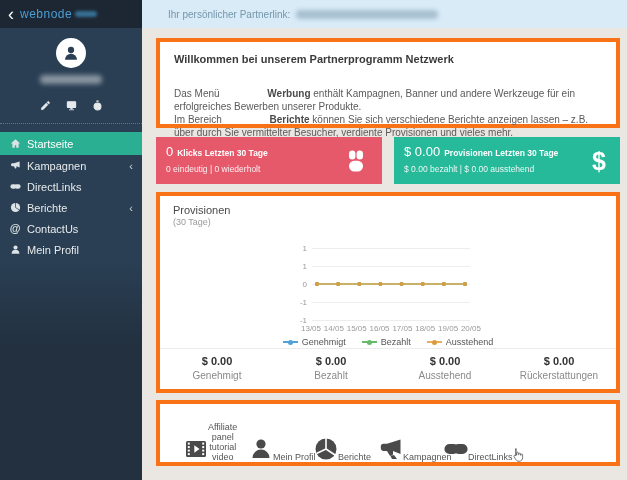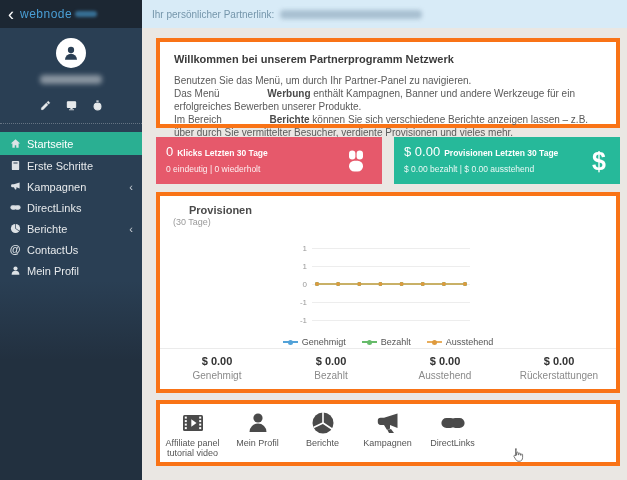--- a/index.html
+++ b/index.html
@@ -24,21 +24,21 @@
   .menu { margin-top:8px; flex:none; }
   .menu-item { height:21px; display:flex; align-items:center; padding:0 8px; color:#E7EAEC; font-size:11px; cursor:pointer; position:relative; }
   .menu-item .mi-icon { width:14px; display:flex; justify-content:center; margin-right:5px; color:#DDE2E6; }
   .menu-item .mi-icon svg { width:11px; height:11px; fill:currentColor; }
   .menu-item .mi-icon .at-glyph { font-size:11px; font-weight:bold; line-height:11px; }
   .menu-item.active { background:#2AAF92; color:#fff; height:23px; }
   .menu-item .chev { position:absolute; right:9px; font-size:11px; color:rgba(255,255,255,.75); }
   .sidebar-footer { flex:1; background:linear-gradient(#2A3F54, #22303F 40%); }
 
   
-  .topbar { position:absolute; left:142px; top:0; width:485px; height:28px; background:#D8EBF7; display:flex; align-items:center; padding:0 10px; }
+  .topbar { position:absolute; left:142px; top:0; width:485px; height:28px; background:#D8EBF7; display:flex; align-items:center; padding:0 26px; }
   .topbar-label { font-size:10px; color:#7596AB; }
   .partner-link-blur { margin-left:6px; width:142px; height:9px; border-radius:4px; background:rgba(110,140,165,.45); filter:blur(2px); cursor:pointer; }
 
   
   .content { position:absolute; left:142px; top:28px; width:485px; height:452px; background:#EAE7E3; }
   .panel { position:absolute; left:14px; width:464px; background:#fff; border:4px solid #f97316; }
 
   .welcome { top:10px; height:90px; padding:11px 14px; }
   .welcome-title { font-size:11px; font-weight:bold; color:#3B3B3B; }
   .welcome-body { margin-top:9px; font-size:10px; color:#5A5A5A; line-height:13px; }
@@ -49,40 +49,40 @@
   .card-green { left:252px; top:109px; width:226px; background:#26B99A; }
   .card-line1 { display:flex; align-items:baseline; gap:4px; }
   .card-value { font-size:13px; }
   .card-label { font-size:8.5px;font-weight:bold; }
   .card-sub { margin-top:5px; font-size:8.5px; color:rgba(255,255,255,.9); }
   .card-icon { position:absolute; right:14px; top:50%; transform:translateY(-50%); display:flex; }
   .card-icon svg { width:24px; height:24px; fill:#fff; }
   .dollar-glyph { font-size:25px; font-weight:bold; color:#fff; line-height:25px; }
 
   .chart-panel { top:164px; height:201px; }
-  .chart-title { position:absolute; left:29px; top:8px; font-size:11px; font-weight:bold; color:#4A4A4A; }
+  .chart-title { position:absolute; left:13px; top:8px; font-size:11px; font-weight:normal; color:#4A4A4A; }
   .chart-subtitle { position:absolute; left:13px; top:21px; font-size:9px; color:#9A9A9A; }
   .chart-plot { position:absolute; left:152px; top:52px; width:158px; height:72px; }
   .gridline { position:absolute; left:0; width:100%; height:1px; background:#EDEDED; }
   .ytick { position:absolute; left:-24px; width:19px; text-align:right; font-size:8px; color:#999; transform:translateY(-50%); }
   .chart-plot svg { position:absolute; left:0; top:0; }
   .chart-xaxis { position:absolute; left:141px; top:128px; width:180px; display:flex; justify-content:space-between; }
   .chart-xaxis span { font-size:8px; color:#9A9A9A; }
   .chart-legend { position:absolute; left:0; top:141px; width:100%; display:flex; justify-content:center; gap:16px; }
   .legend-item { display:flex; align-items:center; gap:4px; cursor:pointer; }
   .legend-marker { width:15px; height:2px; background:#999; position:relative; }
   .legend-marker-dot { position:absolute; left:5.5px; top:-1.5px; width:5px; height:5px; border-radius:50%; background:#999; }
   .legend-label { font-size:9px; color:#555; }
   .chart-summary { position:absolute; left:0; bottom:0; width:100%; height:41px; border-top:1px solid #EBEBEB; display:flex; }
   .sum-col { flex:1; text-align:center; padding-top:6px; }
   .sum-value { font-size:11px; font-weight:bold; color:#333; }
   .sum-label { margin-top:3px; font-size:10px; color:#8A8A8A; }
 
   .shortcuts { top:372px; height:66px; display:flex; padding:6px 0 0 0; }
-  .shortcut { width:65px; flex:none; display:flex; flex-direction:column; align-items:center; cursor:pointer; }
+  .shortcut { width:65px; flex:none; display:flex; flex-direction:row; align-items:flex-end; cursor:pointer;padding-left:24px; }
   .shortcut-icon { height:26px; display:flex; align-items:center; justify-content:center; color:#4A4A4A; }
   .shortcut-icon svg { width:24px; height:24px; fill:currentColor; }
   .shortcut-label { margin-top:2px; font-size:9px; color:#555; text-align:center; line-height:10px; }
   .nowrap { white-space:nowrap; }
   .cursor-hand { position:absolute; left:349px; top:42px; width:17px; height:19px; }
 
 </style>
 </head>
 <body>
 
@@ -133,28 +133,20 @@
         <span class="mi-icon">
             <svg viewBox="0 0 24 24">
               <path d="M12 2.5 1.8 12h3.4v9.5h5.2v-5.8h3.2v5.8h5.2V12h3.4z"></path>
             </svg>
           </span>
         <span>Startseite</span>
       </div>
       <div class="menu-item">
         <span class="mi-icon">
             <svg viewBox="0 0 24 24">
-              <path d="M6 2h12a2 2 0 0 1 2 2v16a2 2 0 0 1-2 2H6a2 2 0 0 1-2-2V4a2 2 0 0 1 2-2zm1.5 3.2v2.2h9V5.2z"></path>
-            </svg>
-          </span>
-        <span>Erste Schritte</span>
-      </div>
-      <div class="menu-item">
-        <span class="mi-icon">
-            <svg viewBox="0 0 24 24">
               <path d="M21 3v13.5l-7-2.7v2.9a1.6 1.6 0 0 1-1.6 1.6h-1.3L8.5 13.7H5a2.6 2.6 0 0 1-2.6-2.6v-1.6A2.6 2.6 0 0 1 5 6.9h3.5z"></path>
             </svg>
           </span>
         <span>Kampagnen</span>
         <span class="chev">‹</span>
       </div>
       <div class="menu-item">
         <span class="mi-icon">
             <svg viewBox="0 0 24 24" fill="none" stroke="currentColor">
               <rect x="2" y="8.5" width="11" height="7" rx="3.5" stroke-width="2.4"></rect>
@@ -195,21 +187,21 @@
   <div class="topbar">
     <span class="topbar-label">Ihr persönlicher Partnerlink:</span>
     <span class="partner-link-blur"></span>
   </div>
 
   <div class="content">
 
     <div class="panel welcome">
       <div class="welcome-title">Willkommen bei unserem Partnerprogramm Netzwerk</div>
       <div class="welcome-body">
-        <span>Benutzen Sie das Menü, um durch Ihr Partner-Panel zu navigieren.</span><br>
+        <br>
         <span>Das Menü </span><b>Werbung</b><span> enthält Kampagnen, Banner und andere Werkzeuge für ein erfolgreiches Bewerben unserer Produkte.</span><br>
         <span>Im Bereich </span><b>Berichte</b><span> können Sie sich verschiedene Berichte anzeigen lassen – z.B. über durch Sie vermittelter Besucher, verdiente Provisionen und vieles mehr.</span>
       </div>
     </div>
 
     <div class="card card-red" style="background: rgb(230, 89, 107);">
       <div class="card-line1">
         <span class="card-value">0</span>
         <span class="card-label">Klicks Letzten 30 Tage</span>
       </div>
@@ -271,20 +263,30 @@
             <circle cx="5" cy="36" r="2" fill="#DE9A3E"></circle>
             <circle cx="26.142857142857142" cy="36" r="2" fill="#DE9A3E"></circle>
             <circle cx="47.285714285714285" cy="36" r="2" fill="#DE9A3E"></circle>
             <circle cx="68.42857142857143" cy="36" r="2" fill="#DE9A3E"></circle>
             <circle cx="89.57142857142857" cy="36" r="2" fill="#DE9A3E"></circle>
             <circle cx="110.71428571428571" cy="36" r="2" fill="#DE9A3E"></circle>
             <circle cx="131.85714285714286" cy="36" r="2" fill="#DE9A3E"></circle>
             <circle cx="153" cy="36" r="2" fill="#DE9A3E"></circle>
           </svg>
         </div>
+      <div class="chart-xaxis">
+          <span>13/05</span>
+          <span>14/05</span>
+          <span>15/05</span>
+          <span>16/05</span>
+          <span>17/05</span>
+          <span>18/05</span>
+          <span>19/05</span>
+          <span>20/05</span>
+        </div>
       <div class="chart-legend">
         <span class="legend-item">
           <span class="legend-marker" style="background: rgb(82, 162, 216);">
               <span class="legend-marker-dot" style="background: rgb(82, 162, 216);"></span>
             </span>
           <span class="legend-label">Genehmigt</span>
         </span>
         <span class="legend-item">
           <span class="legend-marker" style="background: rgb(102, 187, 106);">
               <span class="legend-marker-dot" style="background: rgb(102, 187, 106);"></span>

